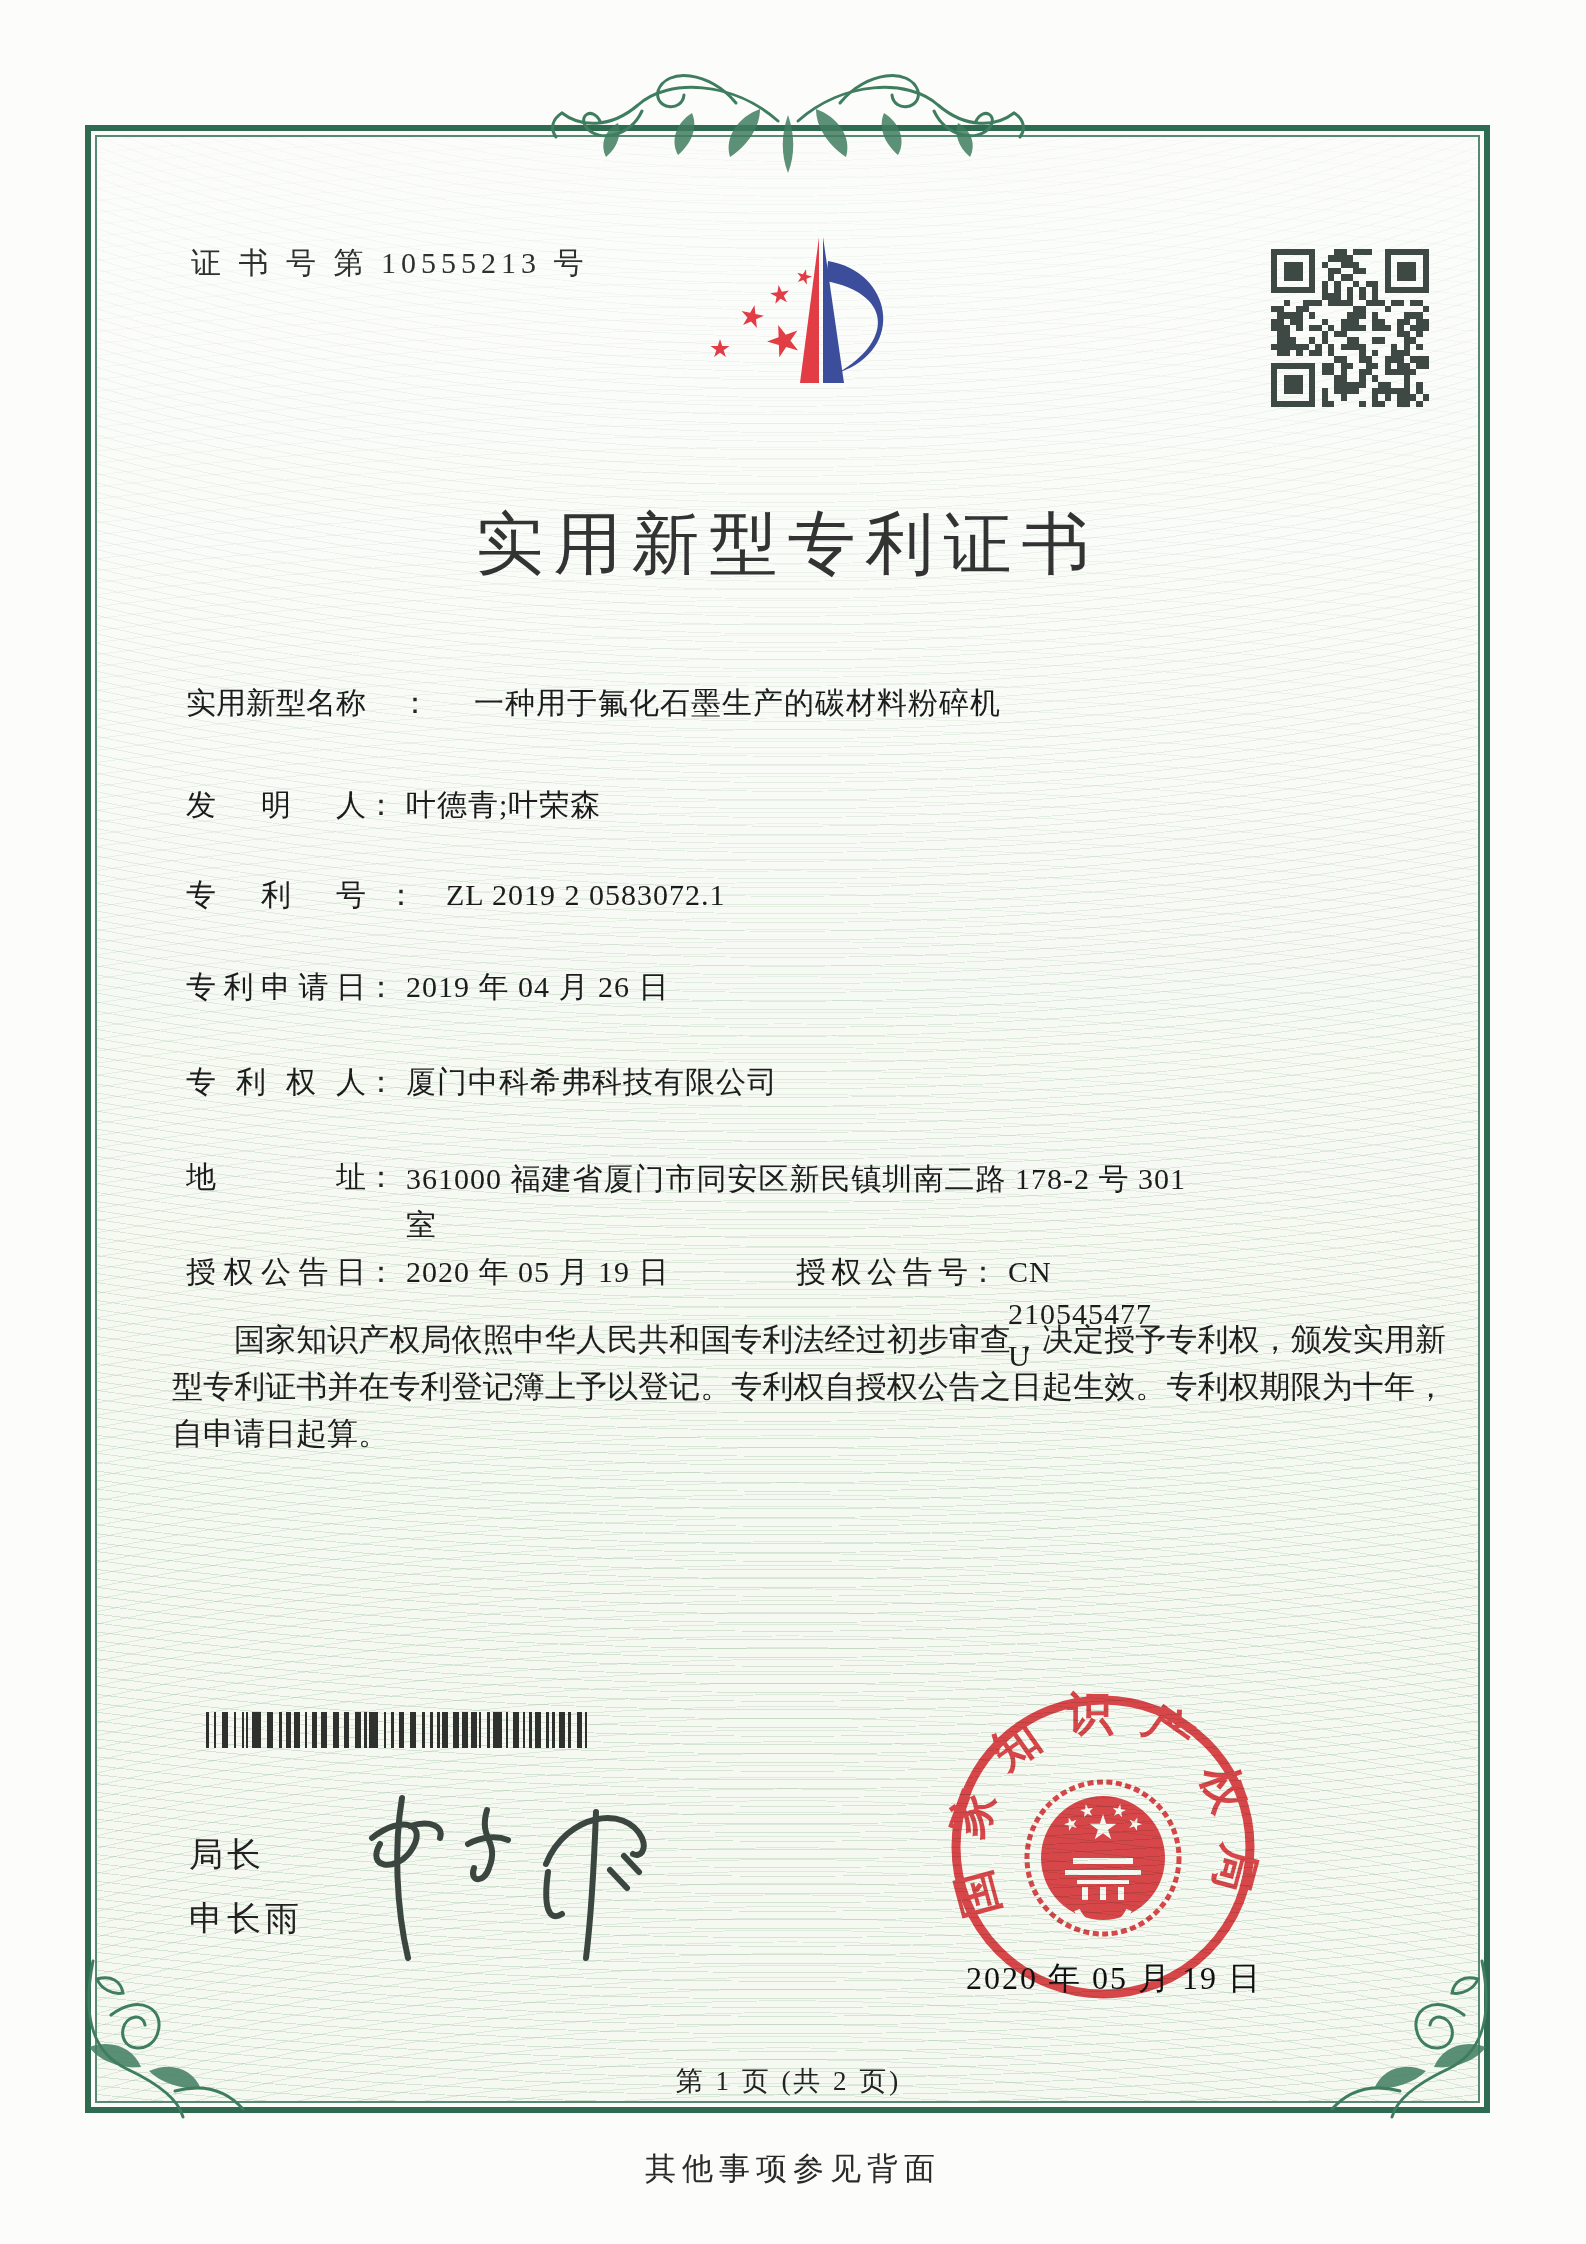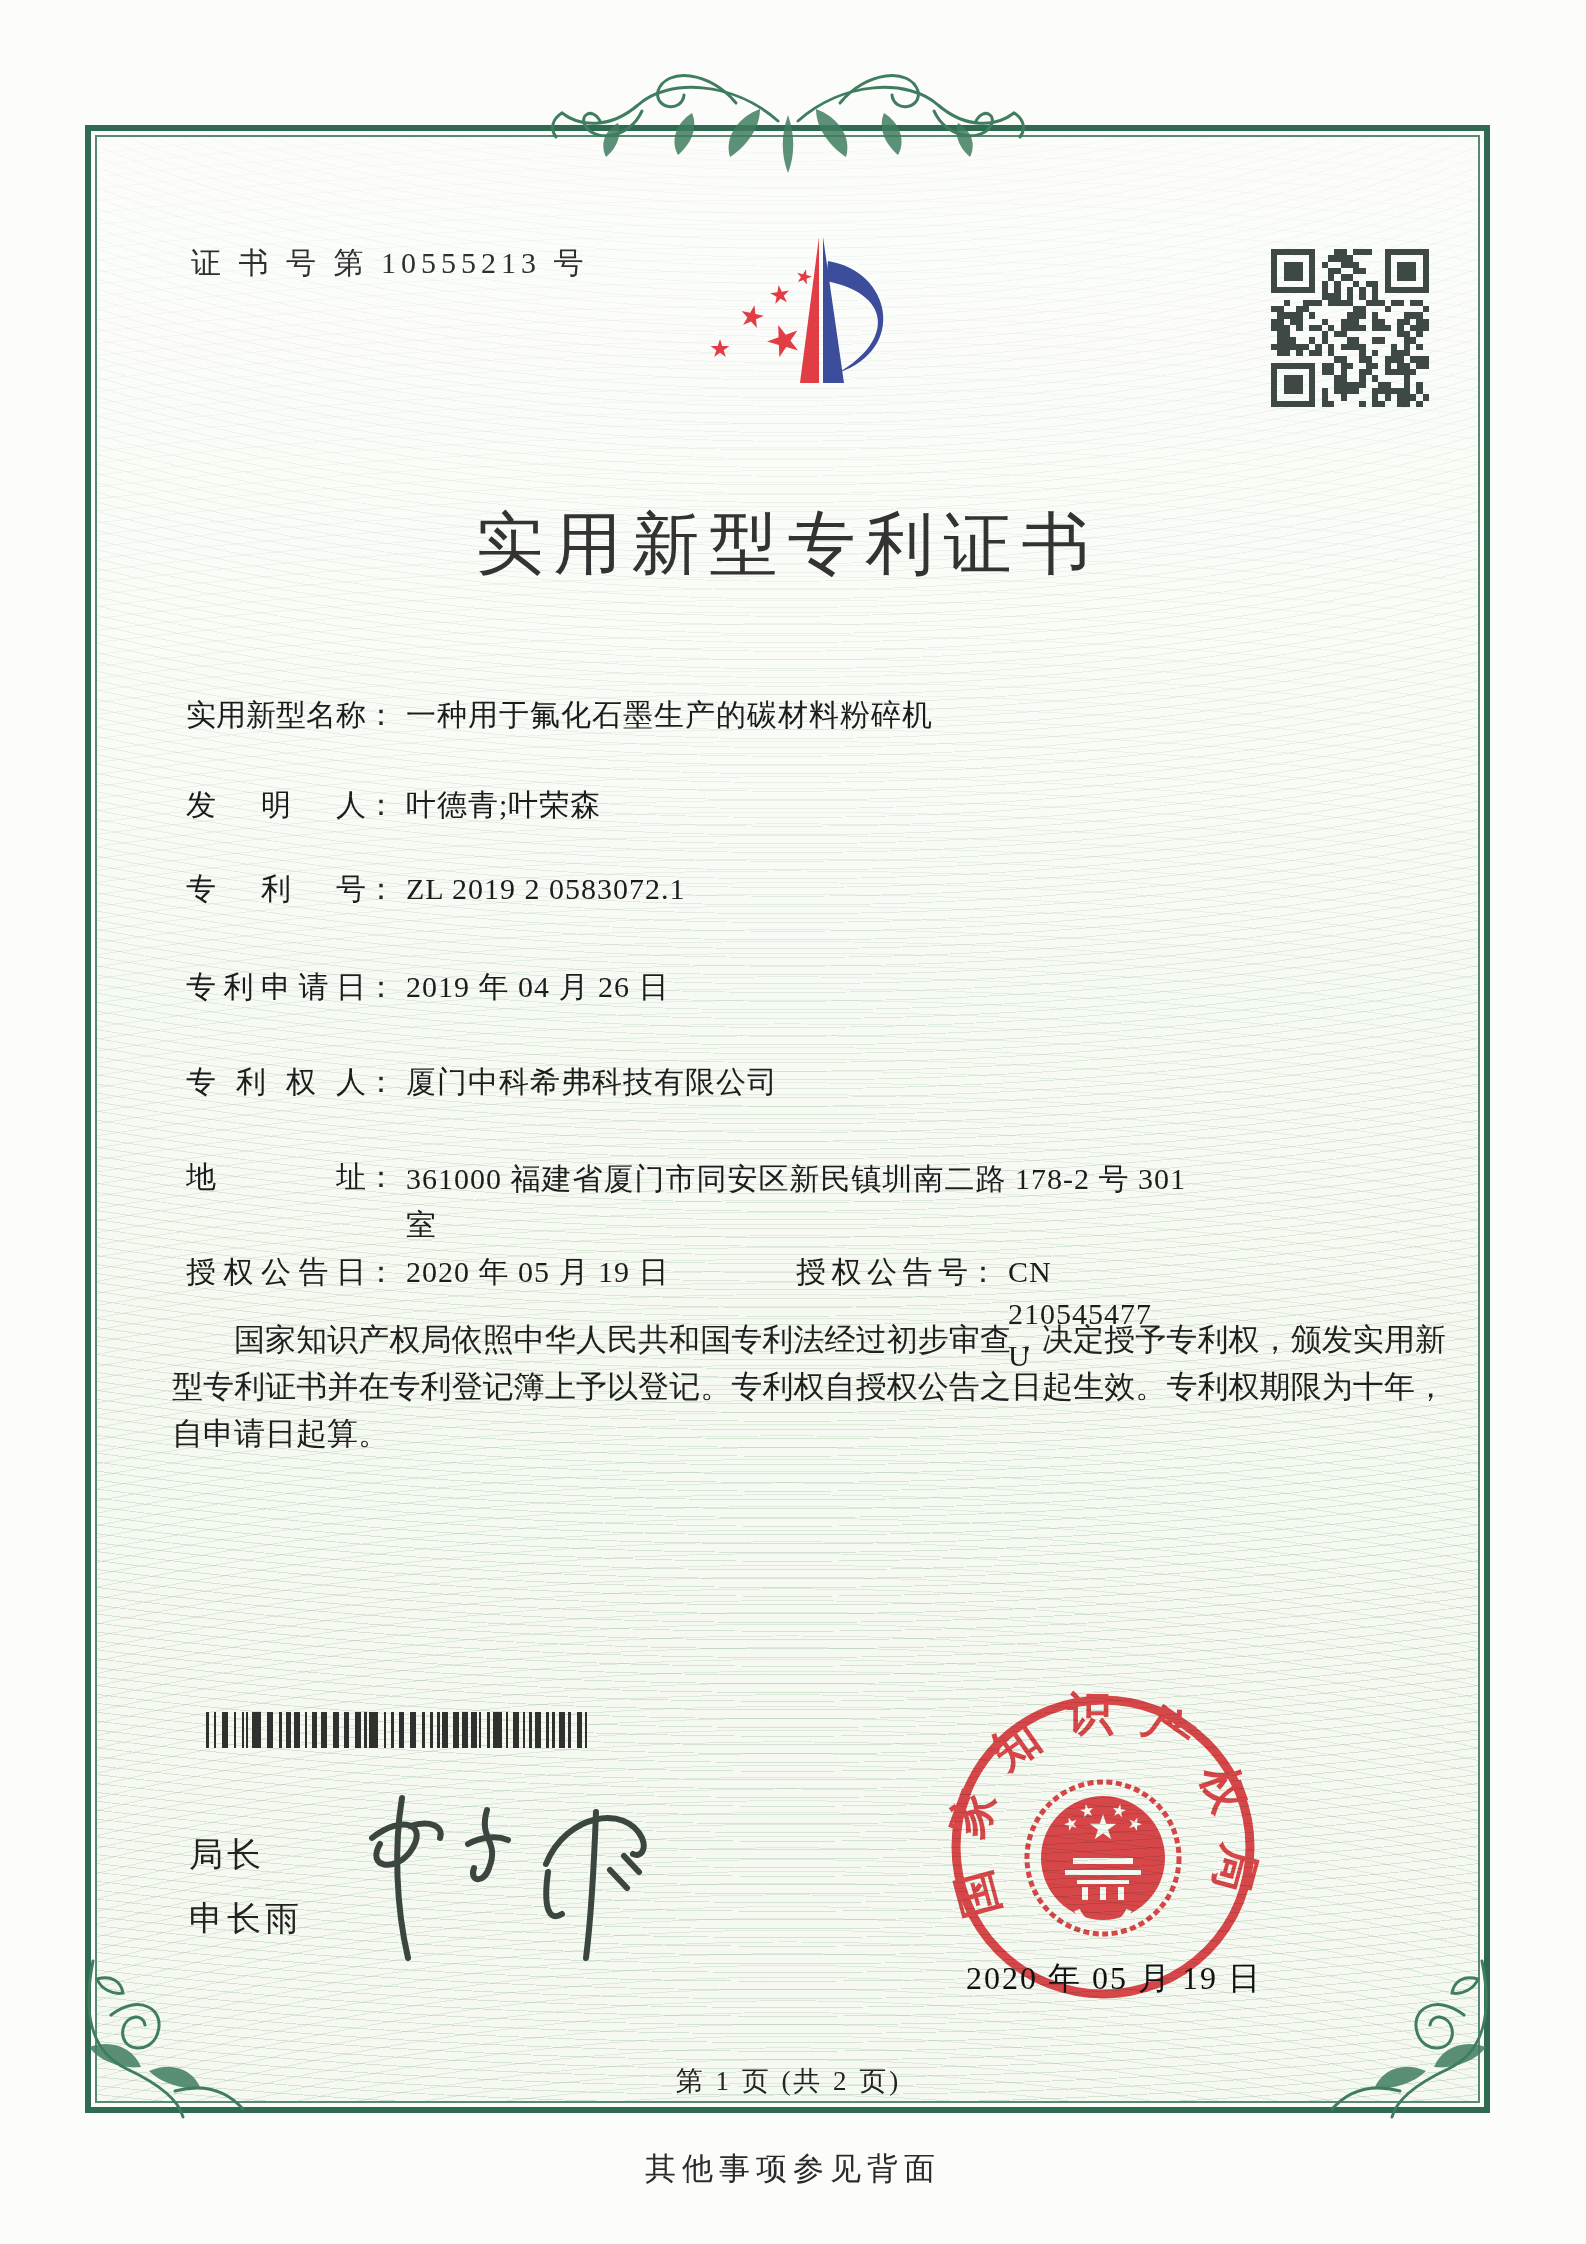--- a/index.html
+++ b/index.html
@@ -61,23 +61,23 @@
     text-align:center;font-size:68px;font-weight:400;
     letter-spacing:10px;color:#333;margin:0;
   }
 
   
   .fields{position:absolute;left:95px;top:547px;width:1255px;}
   .field-row{position:absolute;left:0;display:flex;align-items:flex-start;font-size:30px;line-height:42px;}
   .field-label{display:inline-block;width:180px;text-align:justify;text-align-last:justify;color:#1c1c1c;flex:none;}
   .field-colon{flex:none;margin-right:10px;}
   .field-value{color:#1c1c1c;letter-spacing:1px;}
-  .row-0{top:16px;}
+  .row-0{top:4px;gap:34px;}
   .row-1{top:106px;}
-  .row-2{top:190px;}
+  .row-2{top:196px;gap:20px;}
   .row-3{top:288px;}
   .row-4{top:383px;}
   .row-5{top:478px;}
   .row-6{top:573px;}
   .row-5 .field-value{width:800px;line-height:46px;}
   .grant-no{position:absolute;left:610px;top:0;display:flex;font-size:30px;line-height:42px;}
   .grant-no .field-label{width:172px;}
 
   
   .paragraphs{

